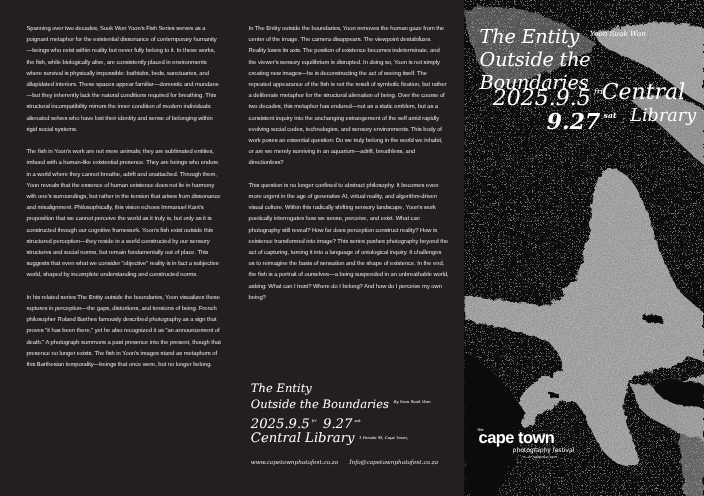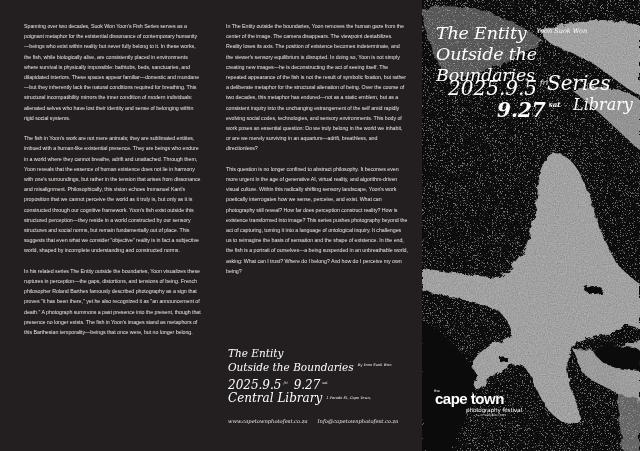--- a/index.html
+++ b/index.html
@@ -136,21 +136,21 @@
     <div><span>The Entity</span><span id="cover-artist">Yoon Suok Won</span></div>
     <div>Outside the Boundaries</div>
   </div>
 
   <div id="cover-date1" class="serif-it">
     <span>2025.9.5</span><span class="cover-day">fri</span>
   </div>
   <div id="cover-date2" class="serif-it">
     <span>9.27</span><span class="cover-day">sat</span>
   </div>
-  <div id="cover-venue1" class="serif-it">Series</div>
+  <div id="cover-venue1" class="serif-it">Central</div>
   <div id="cover-venue2" class="serif-it">Library</div>
 
   <div id="logo">
     <span id="logo-the">the</span>
     <span id="logo-main">cape town</span>
     <span id="logo-sub">photography festival</span>
     <span id="logo-date">5—27 September 2025</span>
   </div>
 </section>
 

